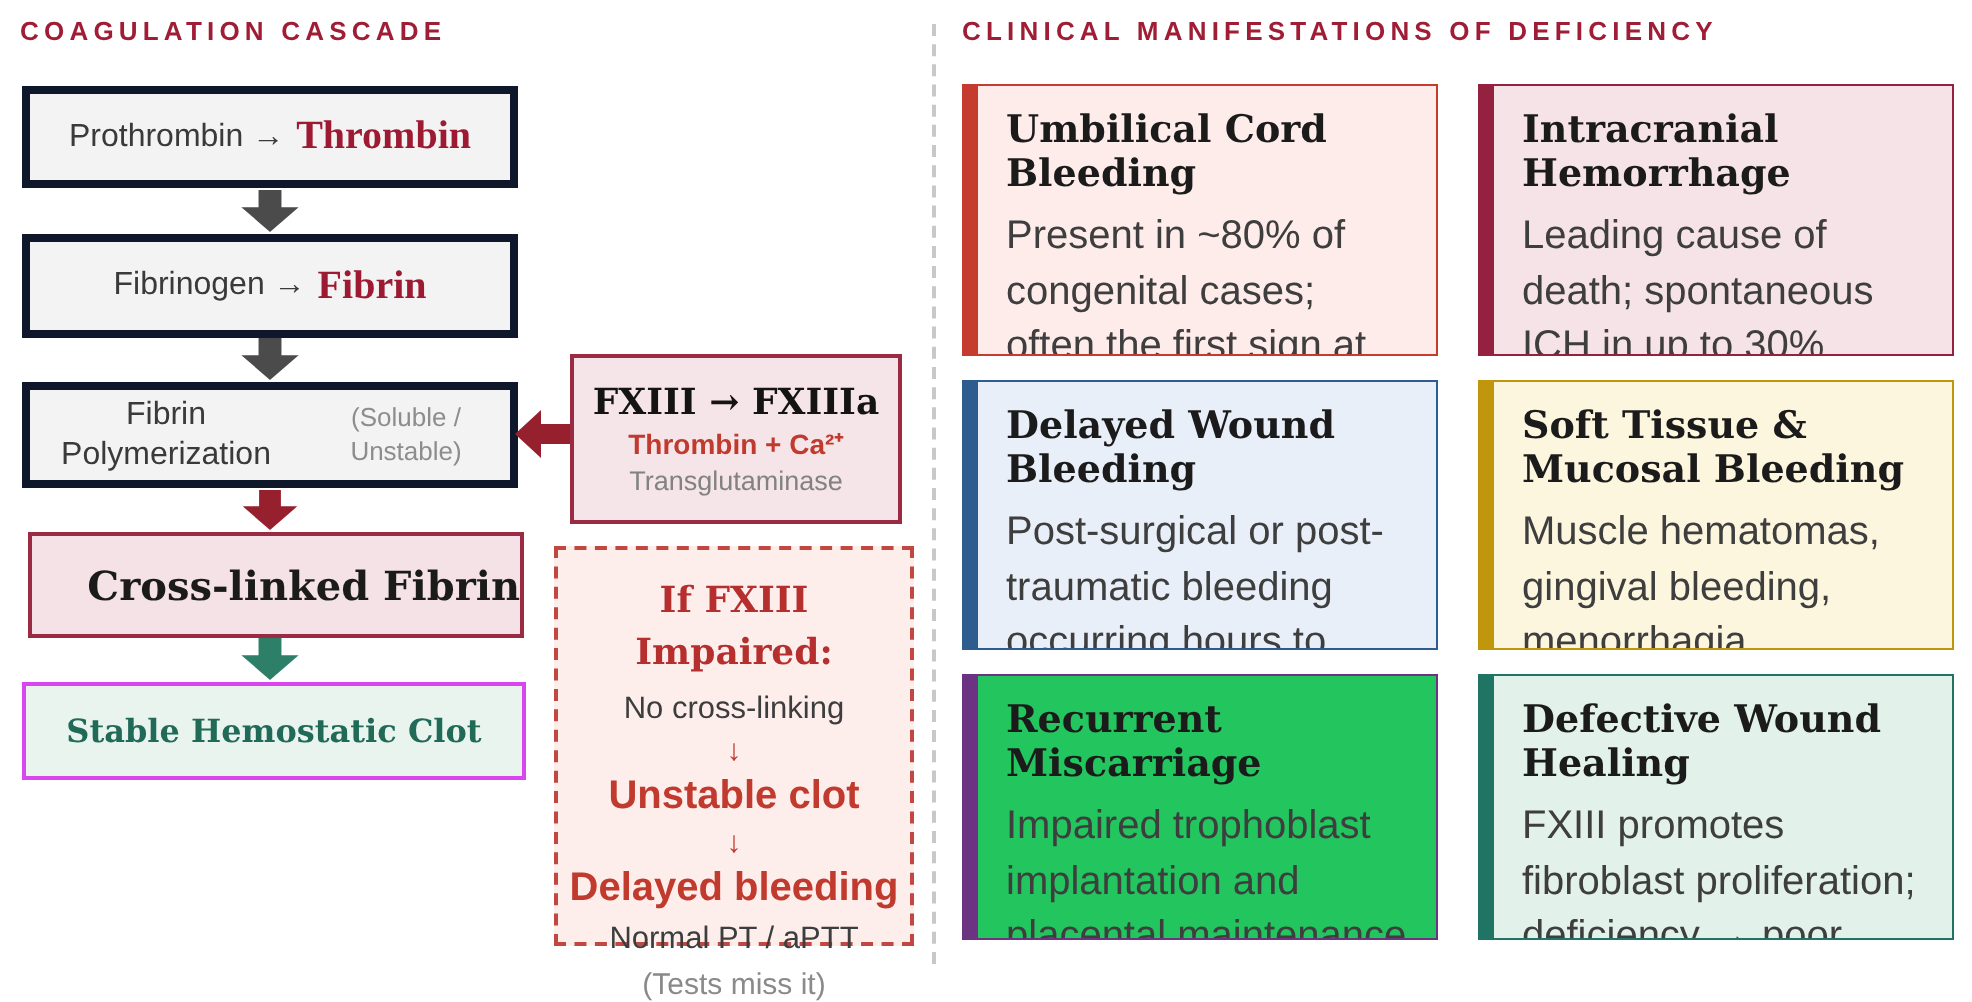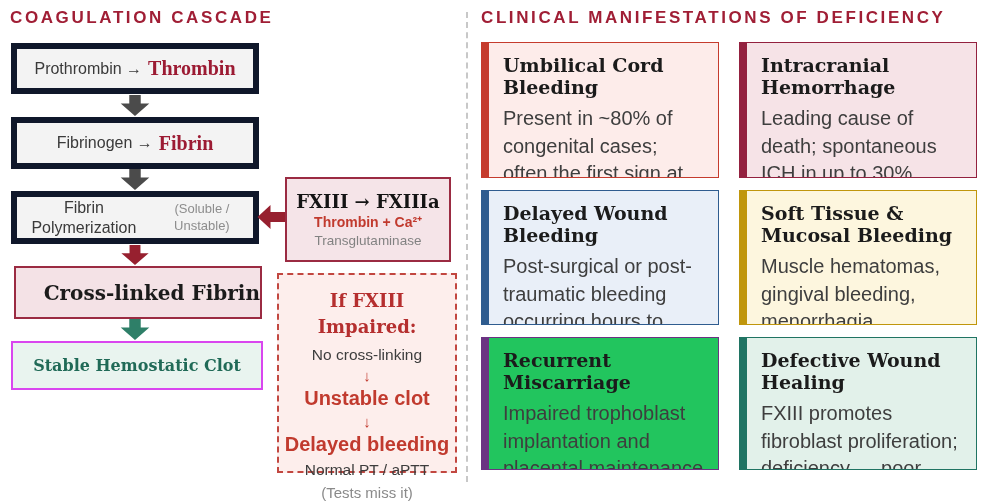--- a/index.html
+++ b/index.html
@@ -2,28 +2,28 @@
 <html><head>
 <meta charset="utf-8">
 <style>
   * { margin:0; padding:0; box-sizing:border-box; }
   body { background:#ffffff; font-family:"Liberation Sans", sans-serif; }
   .canvas { position:relative; width:986px; height:501px; background:#ffffff; overflow:hidden; }
 
   .panel-title {
     position:absolute; top:8px;
     font-family:"Liberation Sans", sans-serif;
-    font-size:17px; font-weight:bold; letter-spacing:2.6px;
+    font-size:13px; font-weight:bold; letter-spacing:2.6px;
     color:#a01e35; white-space:nowrap;
   }
 
   
   .gbox {
     position:absolute; left:11px; width:248px;
-    background:#f3f3f3; border:6px solid #0f172a;
+    background:#f3f3f3; border:4px solid #0f172a;
     display:flex; align-items:center; justify-content:center;
     font-size:16px; color:#3a3a3a; text-align:center;
   }
   .gbox .plain { margin-right:6px; }
   .em-red  { font-family:Liberation Serif, serif; font-weight:bold; font-size:20px; color:#9c1b33; }
   .gbox.two-line { line-height:1.25; }
   .sub-gray { font-size:13px; color:#8d8d8d; }
 
   .box-crosslinked {
     position:absolute; left:14px; width:248px;

